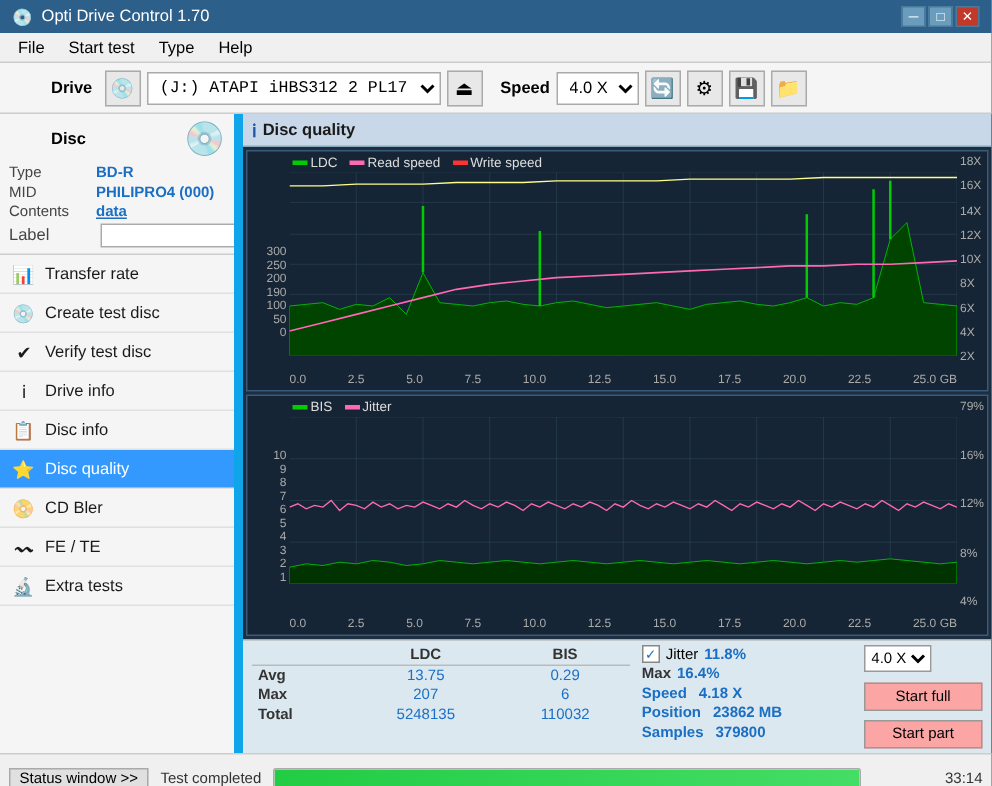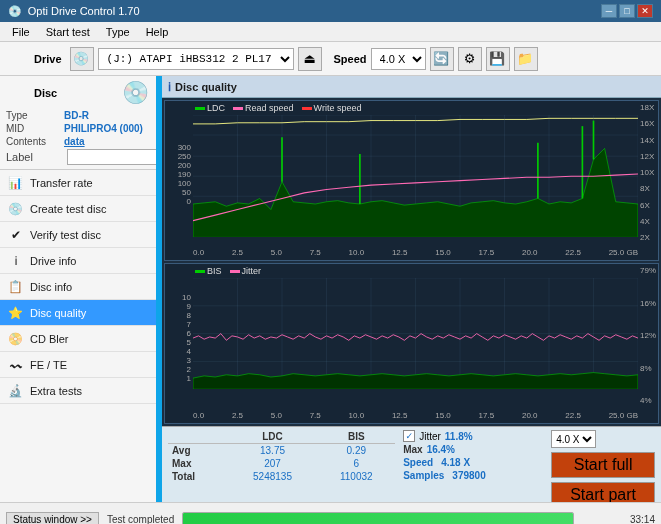--- a/index.html
+++ b/index.html
@@ -205,25 +205,25 @@
       font-size: 9px;
     }
     .legend-item { display: flex; align-items: center; gap: 2px; color: #ddd; }
     .legend-dot { width: 10px; height: 3px; }
 
     
     .y-axis-left {
       position: absolute;
       left: 0;
       top: 0;
-      bottom: 12px;
+      bottom: 32px;
       width: 28px;
       display: flex;
       flex-direction: column;
-      justify-content: center;
+      justify-content: flex-end;
       align-items: flex-end;
       padding: 2px 2px;
       font-size: 8px;
       color: #aaa;
     }
     .y-axis-right {
       position: absolute;
       right: 0;
       top: 0;
       bottom: 16px;
@@ -303,24 +303,24 @@
     .samples-info span { color: #1a6fc4; font-weight: bold; }
 
     .buttons-col {
       display: flex;
       flex-direction: column;
       justify-content: space-between;
       gap: 4px;
       min-width: 68px;
     }
     .action-btn {
-      background: #c2410c;
+      background: #fca5a5;
       border: 1px solid #999;
       padding: 3px 18px;
-      font-size: 16px;
+      font-size: 10px;
       cursor: pointer;
       text-align: center;
       white-space: nowrap;
     }
 
     .speed-combo {
       display: flex; align-items: center; gap: 2px;
     }
     .speed-combo select {
       height: 18px;
@@ -674,20 +674,24 @@
           <span style="color:#1a6fc4;font-weight:bold;">11.8%</span>
         </div>
         <div style="font-size:10px;display:flex;gap:4px;align-items:center;">
           <span style="color:#333;font-weight:bold;">Max</span>
           <span style="color:#1a6fc4;font-weight:bold;">16.4%</span>
         </div>
         <div class="speed-info">
           <span>Speed</span>
           <span>4.18 X</span>
         </div>
+        <div class="pos-info">
+          <span>Position</span>
+          <span>23862 MB</span>
+        </div>
         <div class="samples-info">
           <span>Samples</span>
           <span>379800</span>
         </div>
       </div>
 
       <div class="buttons-col">
         <div class="speed-combo">
           <select>
             <option>4.0 X</option>

